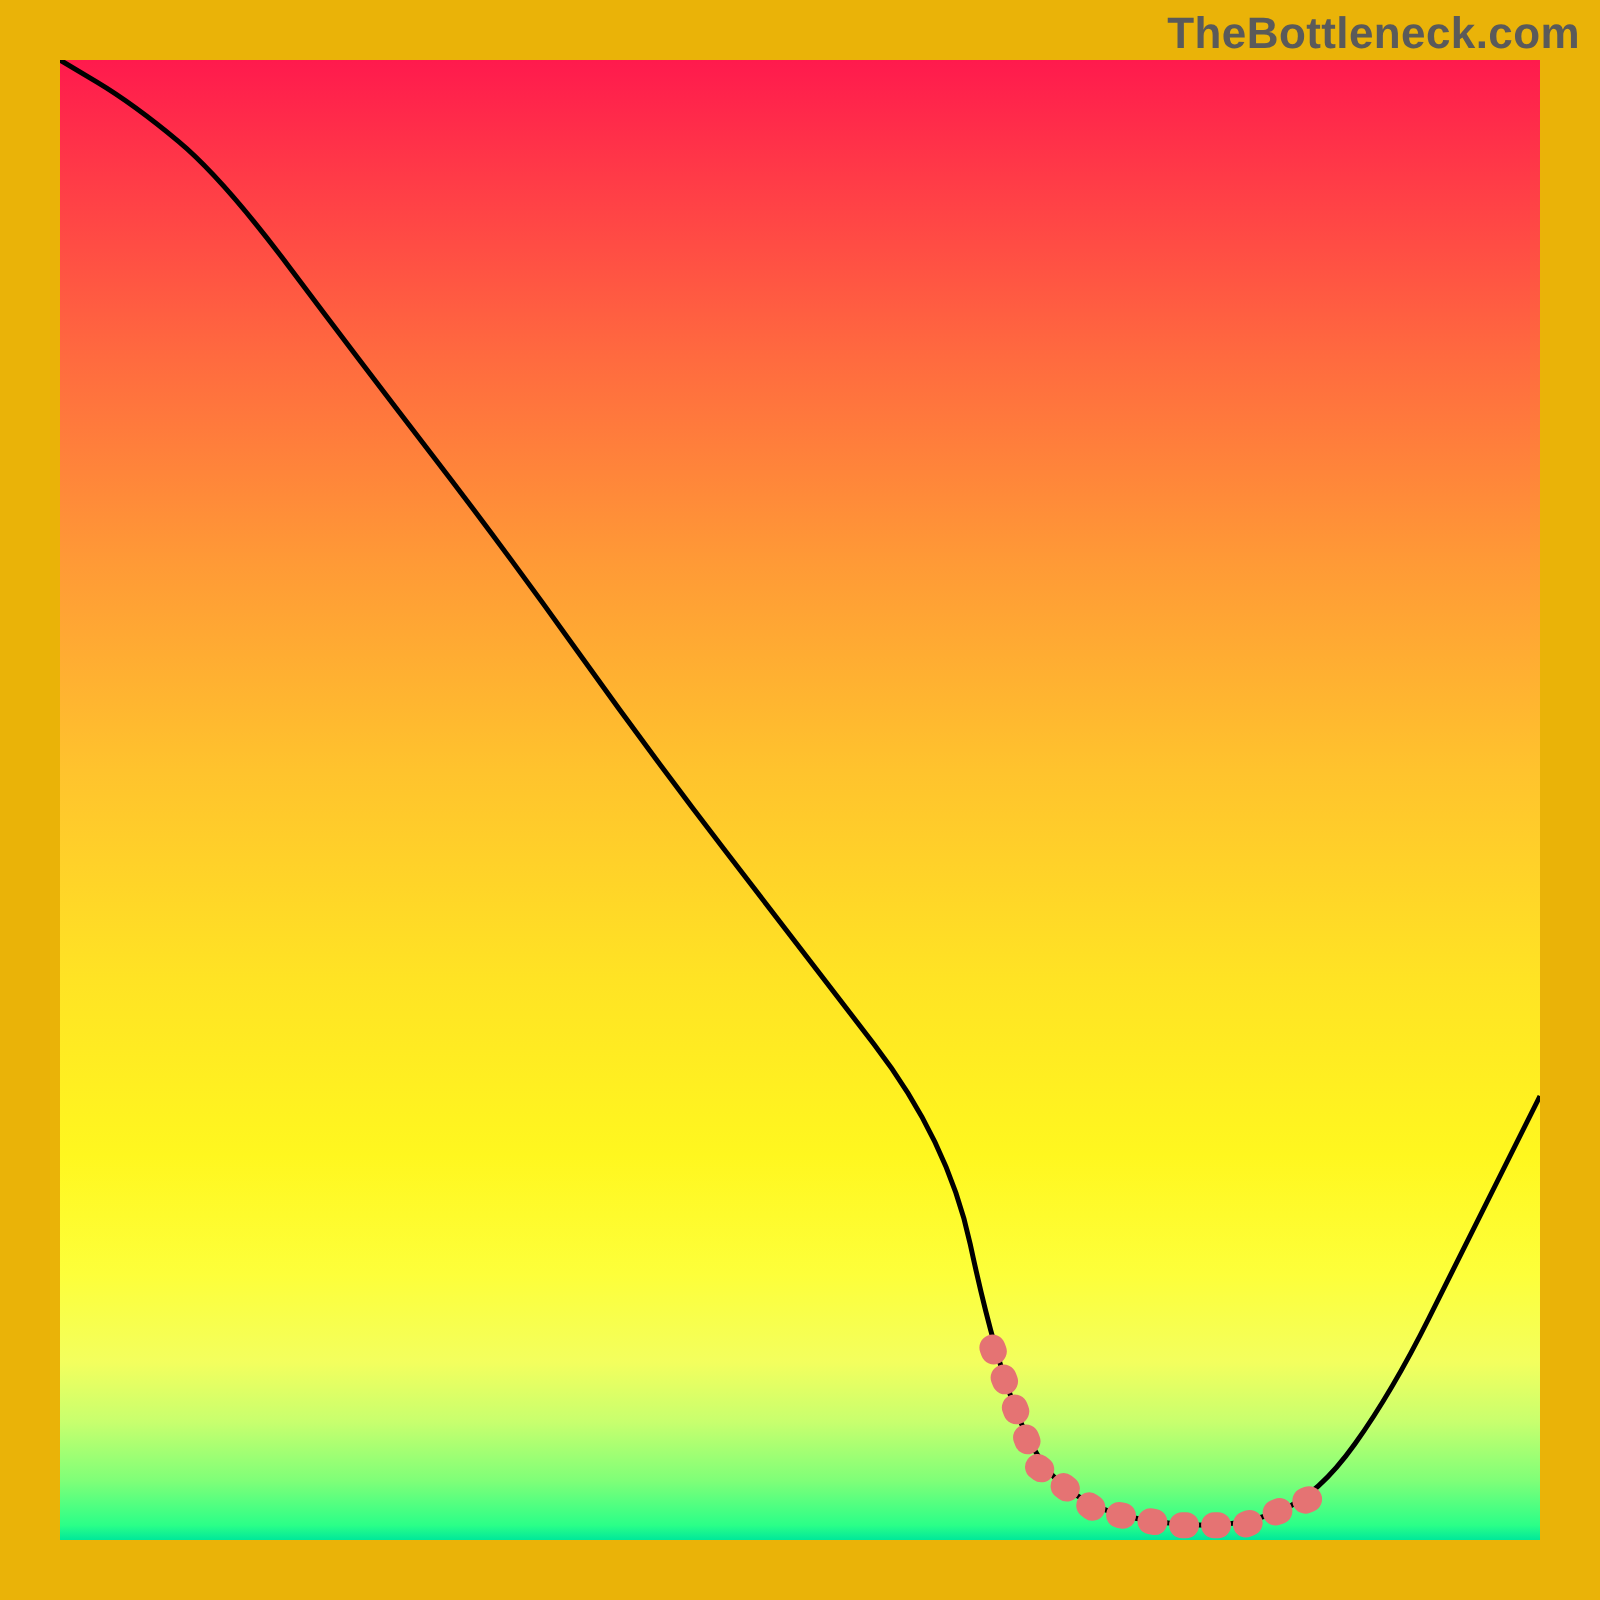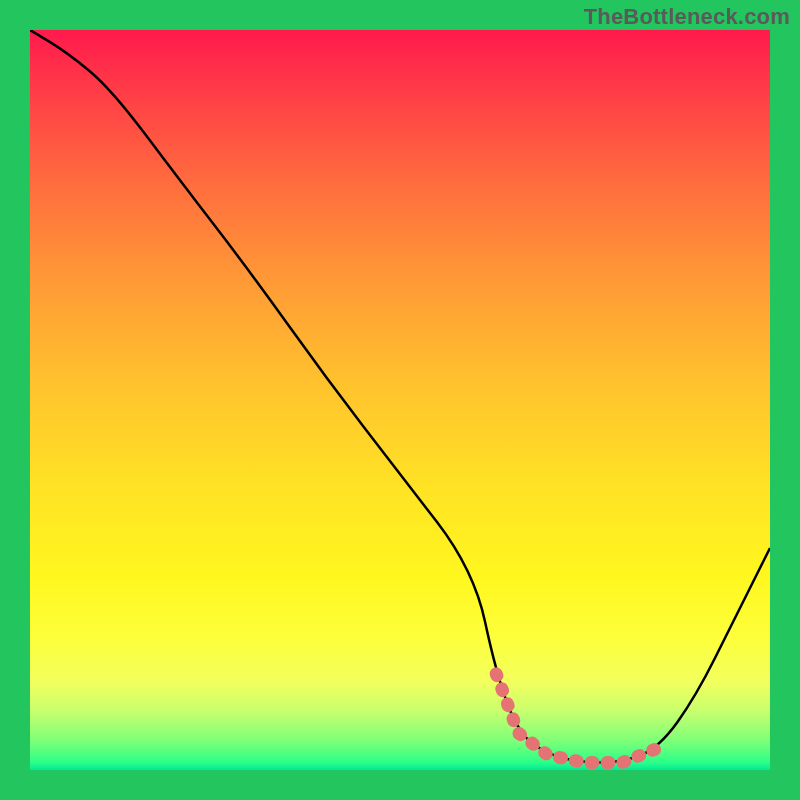--- a/index.html
+++ b/index.html
@@ -8,21 +8,21 @@
     width: 800px;
     height: 800px;
     background: #000;
     overflow: hidden;
     font-family: Arial, Helvetica, sans-serif;
   }
   .frame {
     position: relative;
     width: 800px;
     height: 800px;
-    background: #22c55e;
+    background: #eab308;
   }
   .watermark {
     position: absolute;
     top: 4px;
     right: 10px;
     color: #5a5a5a;
     font-size: 22px;
     font-weight: 600;
     letter-spacing: 0.2px;
     z-index: 10;

